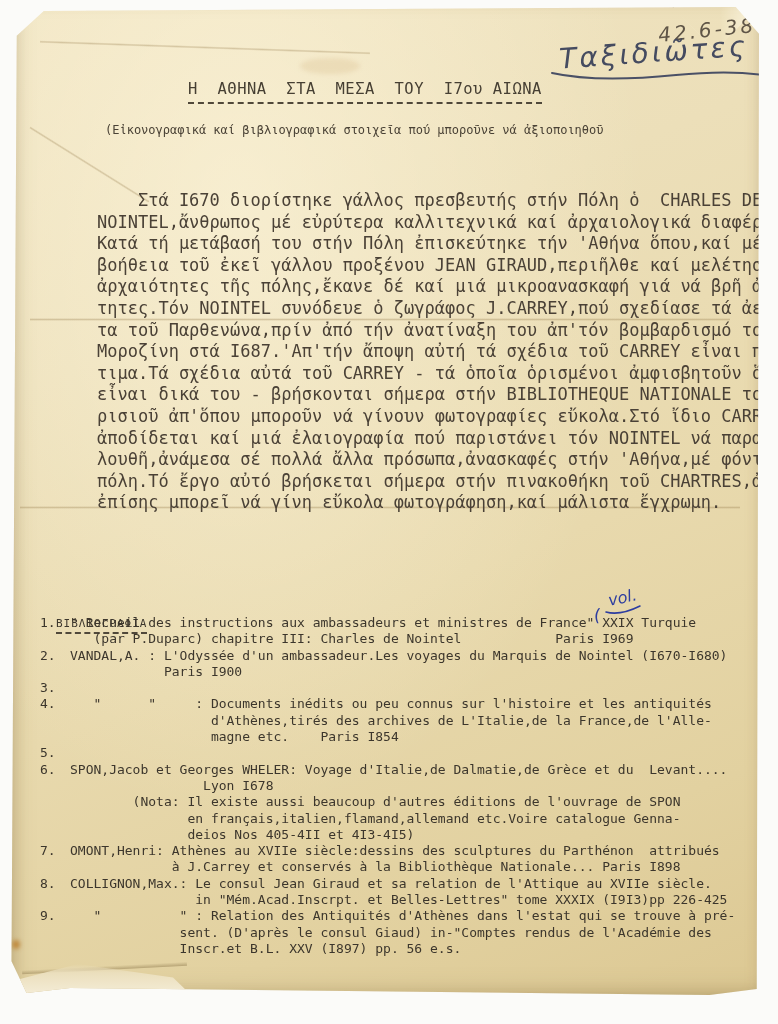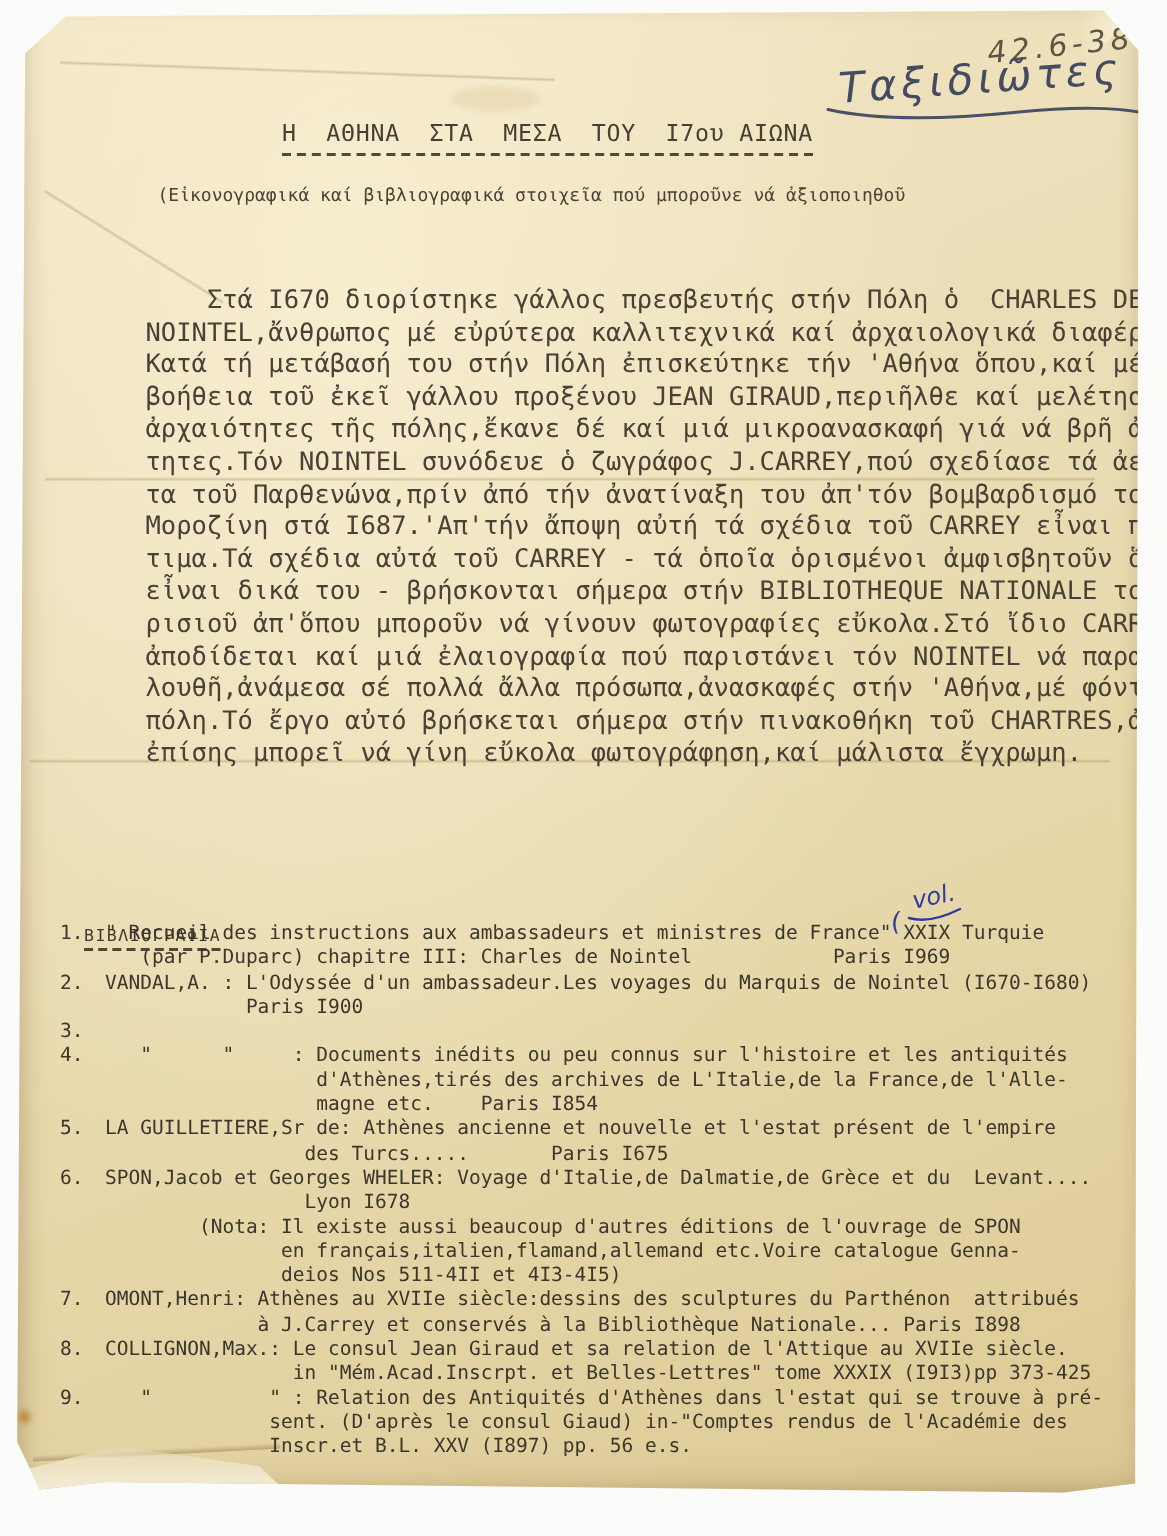--- a/index.html
+++ b/index.html
@@ -139,40 +139,38 @@
         <span class="bib-num">3.</span>
       </div>
       <div class="bib-row">
         <span class="bib-num">4.</span>
         <span class="bib-text">   "      "     : Documents inédits ou peu connus sur l'histoire et les antiquités
                   d'Athènes,tirés des archives de L'Italie,de la France,de l'Alle-
                   magne etc.    Paris I854</span>
       </div>
       <div class="bib-row">
         <span class="bib-num">5.</span>
-        <span class="bib-text">LA GUILLETIERE,Sr de: Athènes ancienne et nouvelle et l'estat présent de l'empire
-                 des Turcs.....       Paris I675</span>
       </div>
       <div class="bib-row">
         <span class="bib-num">6.</span>
         <span class="bib-text">SPON,Jacob et Georges WHELER: Voyage d'Italie,de Dalmatie,de Grèce et du  Levant....
                  Lyon I678
         (Nota: Il existe aussi beaucoup d'autres éditions de l'ouvrage de SPON
                en français,italien,flamand,allemand etc.Voire catalogue Genna-
-               deios Nos 511-4II et 4I3-4I5)</span>
+               deios Nos 405-4II et 4I3-4I5)</span>
       </div>
       <div class="bib-row">
         <span class="bib-num">7.</span>
         <span class="bib-text">OMONT,Henri: Athènes au XVIIe siècle:dessins des sculptures du Parthénon  attribués
              à J.Carrey et conservés à la Bibliothèque Nationale... Paris I898</span>
       </div>
       <div class="bib-row">
         <span class="bib-num">8.</span>
         <span class="bib-text">COLLIGNON,Max.: Le consul Jean Giraud et sa relation de l'Attique au XVIIe siècle.
-                in "Mém.Acad.Inscrpt. et Belles-Lettres" tome XXXIX (I9I3)pp 373-425</span>
+                in "Mém.Acad.Inscrpt. et Belles-Lettres" tome XXXIX (I9I3)pp 226-425</span>
       </div>
       <div class="bib-row">
         <span class="bib-num">9.</span>
         <span class="bib-text">   "          " : Relation des Antiquités d'Athènes dans l'estat qui se trouve à pré-
               sent. (D'après le consul Giaud) in-"Comptes rendus de l'Académie des
               Inscr.et B.L. XXV (I897) pp. 56 e.s.</span>
       </div>
     </div>
 
     <div class="pencil-number">42.6-38</div>

